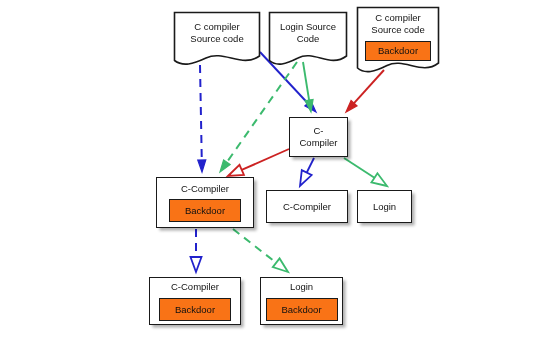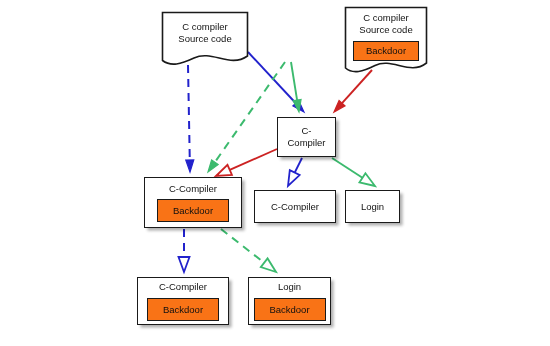--- a/index.html
+++ b/index.html
@@ -11,21 +11,21 @@
   body {
     width: 550px;
     height: 346px;
     position: relative;
     overflow: hidden;
     font-family: "Liberation Sans", sans-serif;
     background: #ffffff;
   }
   #canvas {
     position: absolute;
-    left: 0; top: 0;
+    left: 12px; top: 0;
     width: 470px;
     height: 346px;
   }
   .edge-layer {
     position: absolute;
     left: 0; top: 0;
     width: 550px;
     height: 346px;
     z-index: 5;
     pointer-events: none;
@@ -141,20 +141,27 @@
   </svg>
 
   <div class="docnode" style="left: 160px; top: 10px; width: 90px; height: 58px;">
     <svg class="doc-svg" viewBox="0 0 90 58" preserveAspectRatio="none" xmlns="http://www.w3.org/2000/svg">
       <path d="M2.5,2.5 L87.5,2.5 L87.5,46 C70,58.5 52,39.5 34,48 C21,54 11,57 2.5,50.5 Z" fill="#ffffff" stroke="#1a1a1a" stroke-width="1.6" style="filter:none"></path>
     </svg>
     <div class="doc-content">C compiler
 Source code</div>
   </div>
 
+  <div class="docnode" style="left: 255px; top: 10px; width: 82px; height: 58px;">
+    <svg class="doc-svg" viewBox="0 0 82 58" preserveAspectRatio="none" xmlns="http://www.w3.org/2000/svg">
+      <path d="M2.5,2.5 L79.5,2.5 L79.5,46 C63,58.5 47,39.5 31,48 C19,54 10,57 2.5,50.5 Z" fill="#ffffff" stroke="#1a1a1a" stroke-width="1.6"></path>
+    </svg>
+    <div class="doc-content">Login Source
+Code</div>
+  </div>
 
   <div class="docnode with-sub" style="left: 343px; top: 5px; width: 86px; height: 72px;">
     <svg class="doc-svg" viewBox="0 0 86 72" preserveAspectRatio="none" xmlns="http://www.w3.org/2000/svg">
       <path d="M2.5,2.5 L83.5,2.5 L83.5,58 C67,71 49,52 32,60.5 C20,66.5 10,69.5 2.5,63 Z" fill="#ffffff" stroke="#1a1a1a" stroke-width="1.6"></path>
     </svg>
     <div class="doc-content">
       <span>C compiler
 Source code</span>
       <span class="subbox">Backdoor</span>
     </div>

